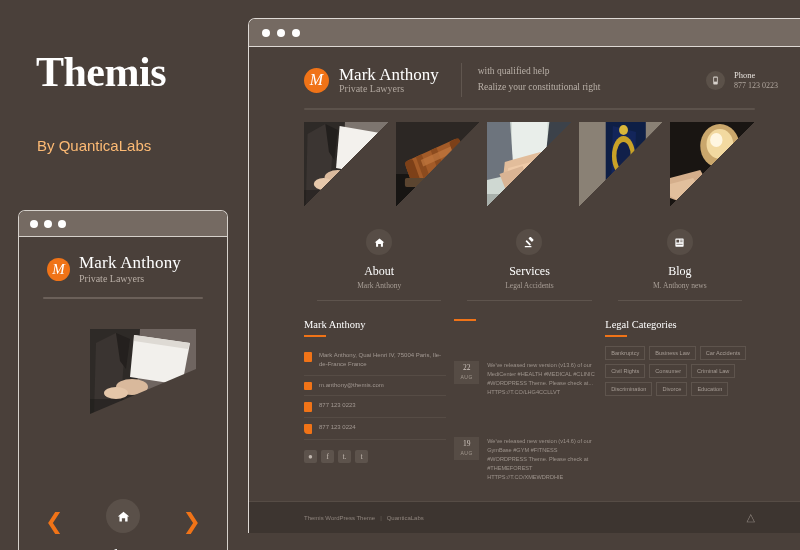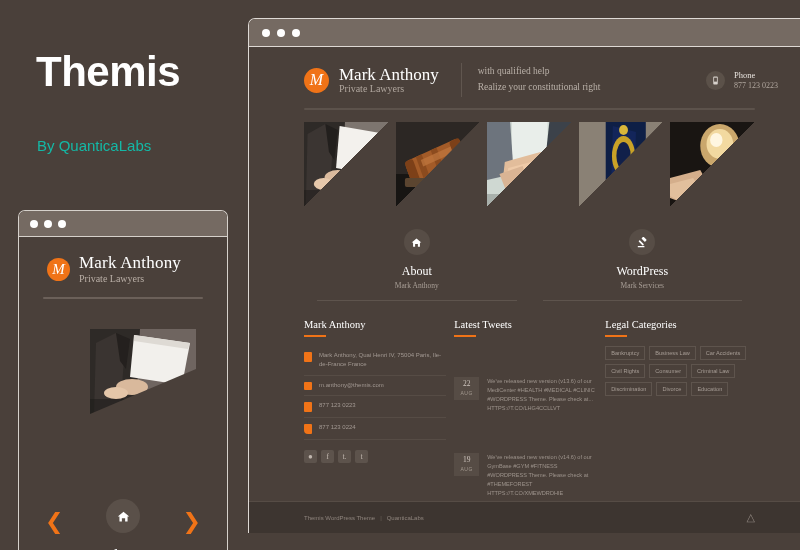--- a/index.html
+++ b/index.html
@@ -12,29 +12,29 @@
   .stage { position: relative; width: 800px; height: 550px; background: #4a403a; }
 
   
   .promo {
     position: absolute; left: 0; top: 0; width: 248px; height: 550px;
     background: #4a403a;
   }
   .promo-title {
     position: absolute; left: 36px; top: 48px;
     font-size: 42px; font-weight: bold; color: #ffffff; letter-spacing: -0.5px;
-    font-family: Liberation Sans, sans-serif;
+    font-family: Liberation Serif, serif;
   }
   .promo-sub {
     position: absolute; left: 37px; top: 98px;
     font-size: 25px; color: #ffffff; font-weight: normal;
   }
   .promo-by {
     position: absolute; left: 37px; top: 137px;
-    font-size: 15px; color: #14b8a6;
+    font-size: 15px; color: #fdba74;
   }
 
   
   .mini-win {
     position: absolute; left: 18px; top: 210px; width: 210px; height: 340px;
     border: 1px solid #d6d1cb; border-bottom: none;
     border-top-left-radius: 7px; border-top-right-radius: 7px;
     overflow: hidden; background: #4a403a;
   }
   .mini-chrome {
@@ -385,22 +385,36 @@
           <div class="nav-underline"></div>
         </div>
         <div class="navitem">
           <div class="nav-circle">
             <svg width="11" height="11" viewBox="0 0 16 16" fill="#ffffff">
               <rect x="7" y="1" width="7" height="4" rx="1" transform="rotate(45 10 3)"></rect>
               <rect x="2" y="7" width="9" height="2.5" rx="1" transform="rotate(45 6 8)"></rect>
               <rect x="1" y="13" width="10" height="2" rx="1"></rect>
             </svg>
           </div>
-          <div class="nav-label">WordPress</div>
-          <div class="nav-sub">Mark Services</div>
+          <div class="nav-label">Services</div>
+          <div class="nav-sub">Legal Accidents</div>
+          <div class="nav-underline"></div>
+        </div>
+        <div class="navitem">
+          <div class="nav-circle">
+            <svg width="11" height="11" viewBox="0 0 16 16" fill="#ffffff">
+              <rect x="2" y="2" width="12" height="12" rx="1"></rect>
+              <rect x="3.5" y="4" width="4" height="4" fill="#574d46"></rect>
+              <rect x="9" y="4" width="3.5" height="1" fill="#574d46"></rect>
+              <rect x="9" y="6.5" width="3.5" height="1" fill="#574d46"></rect>
+              <rect x="3.5" y="10" width="9" height="1" fill="#574d46"></rect>
+            </svg>
+          </div>
+          <div class="nav-label">Blog</div>
+          <div class="nav-sub">M. Anthony news</div>
           <div class="nav-underline"></div>
         </div>
       </div>
 
       <div class="cols">
 
         <div class="col c1">
           <div class="col-title">Mark Anthony</div>
           <div class="col-ul"></div>
 
@@ -423,21 +437,20 @@
 
           <div class="socials">
             <span class="soc">●</span>
             <span class="soc">f</span>
             <span class="soc">t.</span>
             <span class="soc">t</span>
           </div>
         </div>
 
         <div class="col c2">
-          <div class="col-title">Latest Tweets</div>
           <div class="col-ul"></div>
 
           <div class="tweet">
             <div class="tw-date">
               <div class="tw-d">22</div>
               <div class="tw-m">AUG</div>
             </div>
             <div class="tw-txt">We've released new version (v13.6) of our MediCenter #HEALTH #MEDICAL #CLINIC #WORDPRESS Theme. Please check at... HTTPS://T.CO/LHG4CCLLVT</div>
           </div>
           <div class="tweet">

